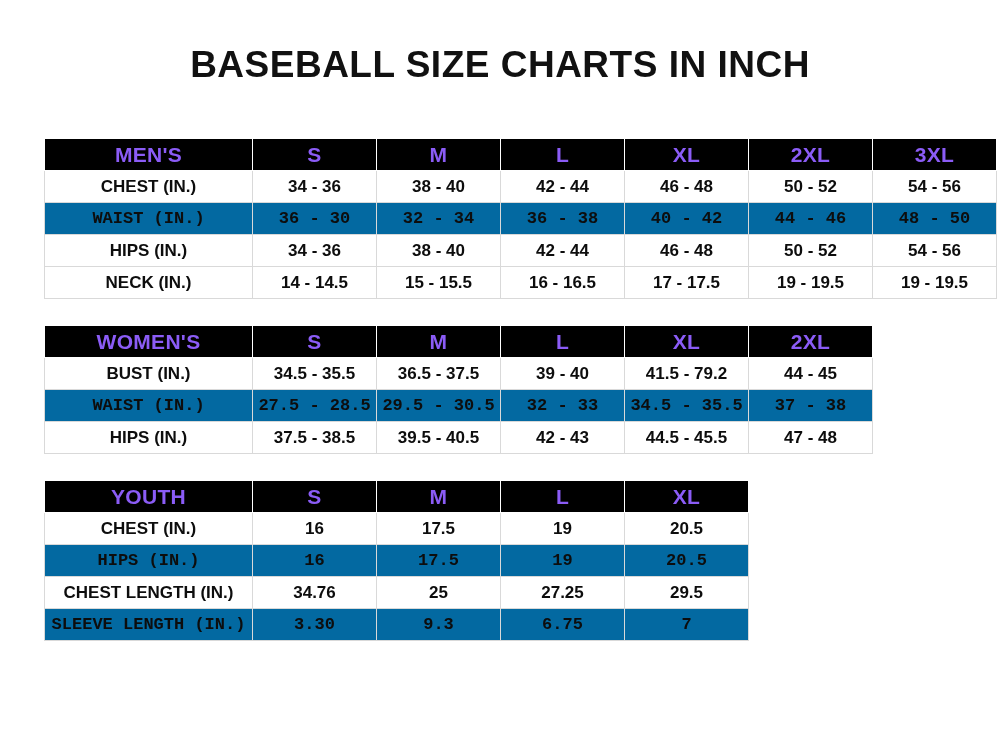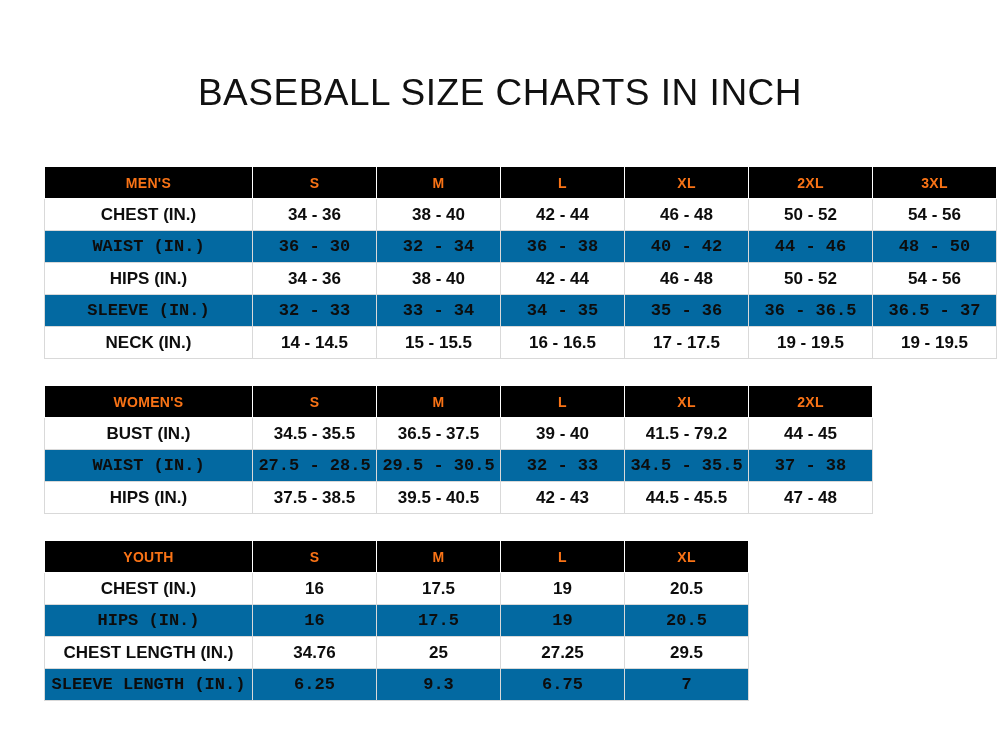--- a/index.html
+++ b/index.html
@@ -16,24 +16,24 @@
   }
   .page {
     position: relative;
     width: 1000px;
     height: 752px;
     background: #ffffff;
   }
   .title {
     text-align: center;
     font-size: 37px;
-    font-weight: normal;
+    font-weight: bold;
     letter-spacing: 0.5px;
     margin: 0;
-    padding-top: 72px;
+    padding-top: 44px;
     color: #111111;
   }
   .tables {
     margin-top: 52px;
     padding-left: 44px;
   }
   table {
     border-collapse: collapse;
     table-layout: fixed;
     font-size: 17px;
@@ -44,22 +44,22 @@
   }
   th, td {
     border: 1px solid #ffffff;
     text-align: center;
     height: 31px;
     padding: 0;
     white-space: nowrap;
   }
   thead th {
     background: #000000;
-    color: #f97316;
-    font-size: 14px;
+    color: #8b5cf6;
+    font-size: 21px;
     letter-spacing: 0.3px;
     margin-top: 21px;
   }
   thead th.rowlabel {
     text-align: center;
   }
   tbody td {
     background: #ffffff;
     color: #0d0d0d;
     border: 1px solid #d9d9d9;
@@ -130,29 +130,20 @@
         </tr>
         <tr>
           <td class="rowlabel">HIPS (IN.)</td>
           <td>34 - 36</td>
           <td>38 - 40</td>
           <td>42 - 44</td>
           <td>46 - 48</td>
           <td>50 - 52</td>
           <td>54 - 56</td>
         </tr>
-        <tr class="alt">
-          <td class="rowlabel">SLEEVE (IN.)</td>
-          <td>32 - 33</td>
-          <td>33 - 34</td>
-          <td>34 - 35</td>
-          <td>35 - 36</td>
-          <td>36 - 36.5</td>
-          <td>36.5 - 37</td>
-        </tr>
         <tr>
           <td class="rowlabel">NECK (IN.)</td>
           <td>14 - 14.5</td>
           <td>15 - 15.5</td>
           <td>16 - 16.5</td>
           <td>17 - 17.5</td>
           <td>19 - 19.5</td>
           <td>19 - 19.5</td>
         </tr>
       </tbody>
@@ -239,21 +230,21 @@
         </tr>
         <tr>
           <td class="rowlabel">CHEST LENGTH (IN.)</td>
           <td>34.76</td>
           <td>25</td>
           <td>27.25</td>
           <td>29.5</td>
         </tr>
         <tr class="alt">
           <td class="rowlabel">SLEEVE LENGTH (IN.)</td>
-          <td>6.25</td>
+          <td>3.30</td>
           <td>9.3</td>
           <td>6.75</td>
           <td>7</td>
         </tr>
       </tbody>
     </table>
 
   </div>
 </div>
 

